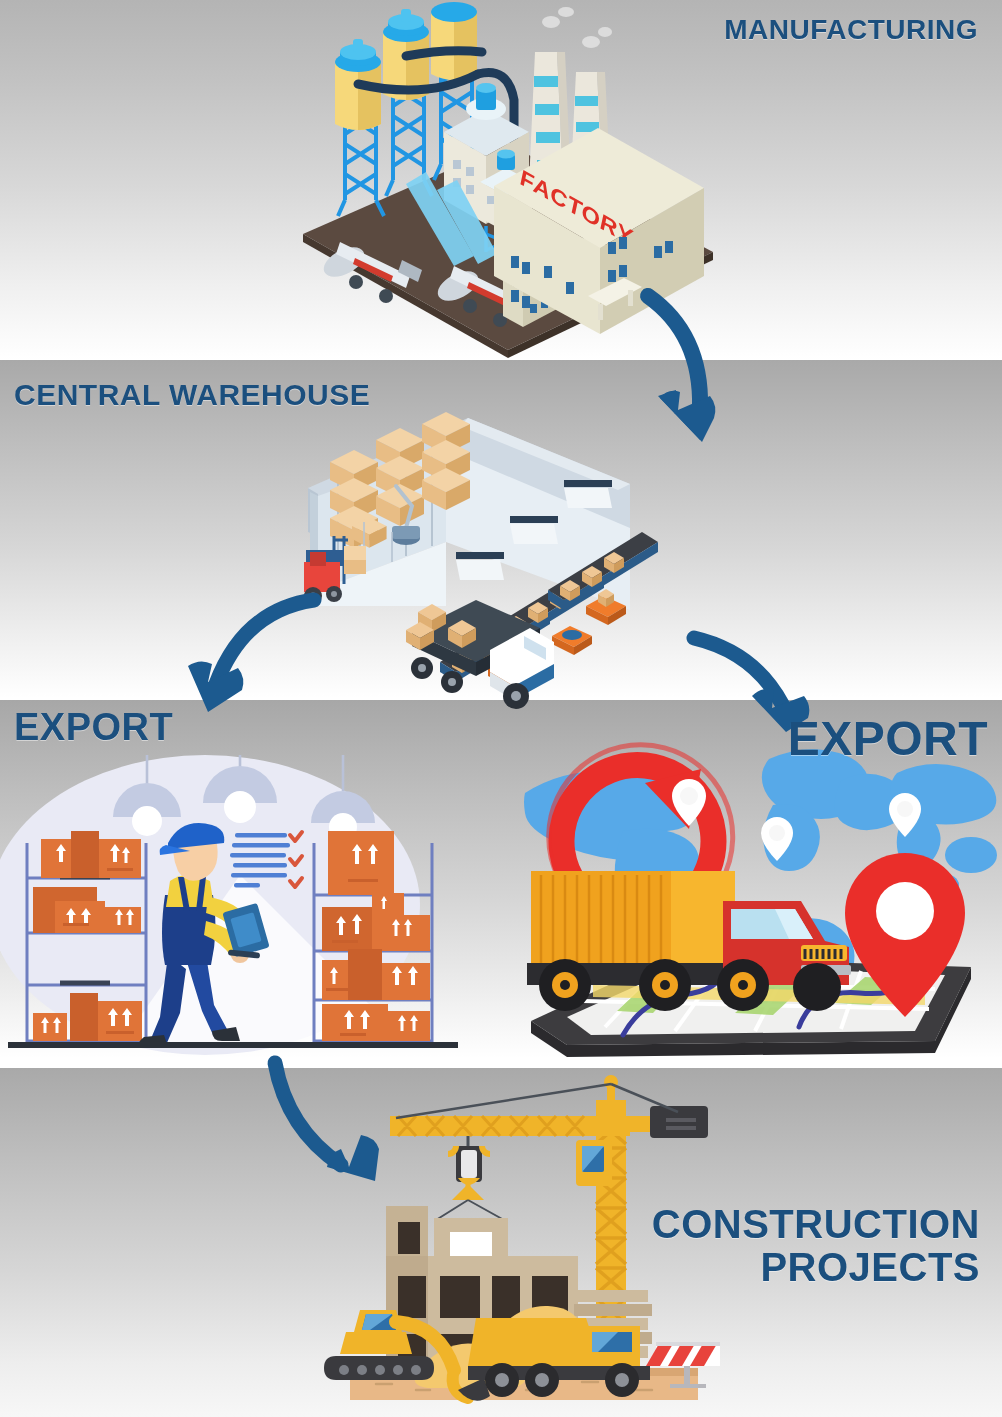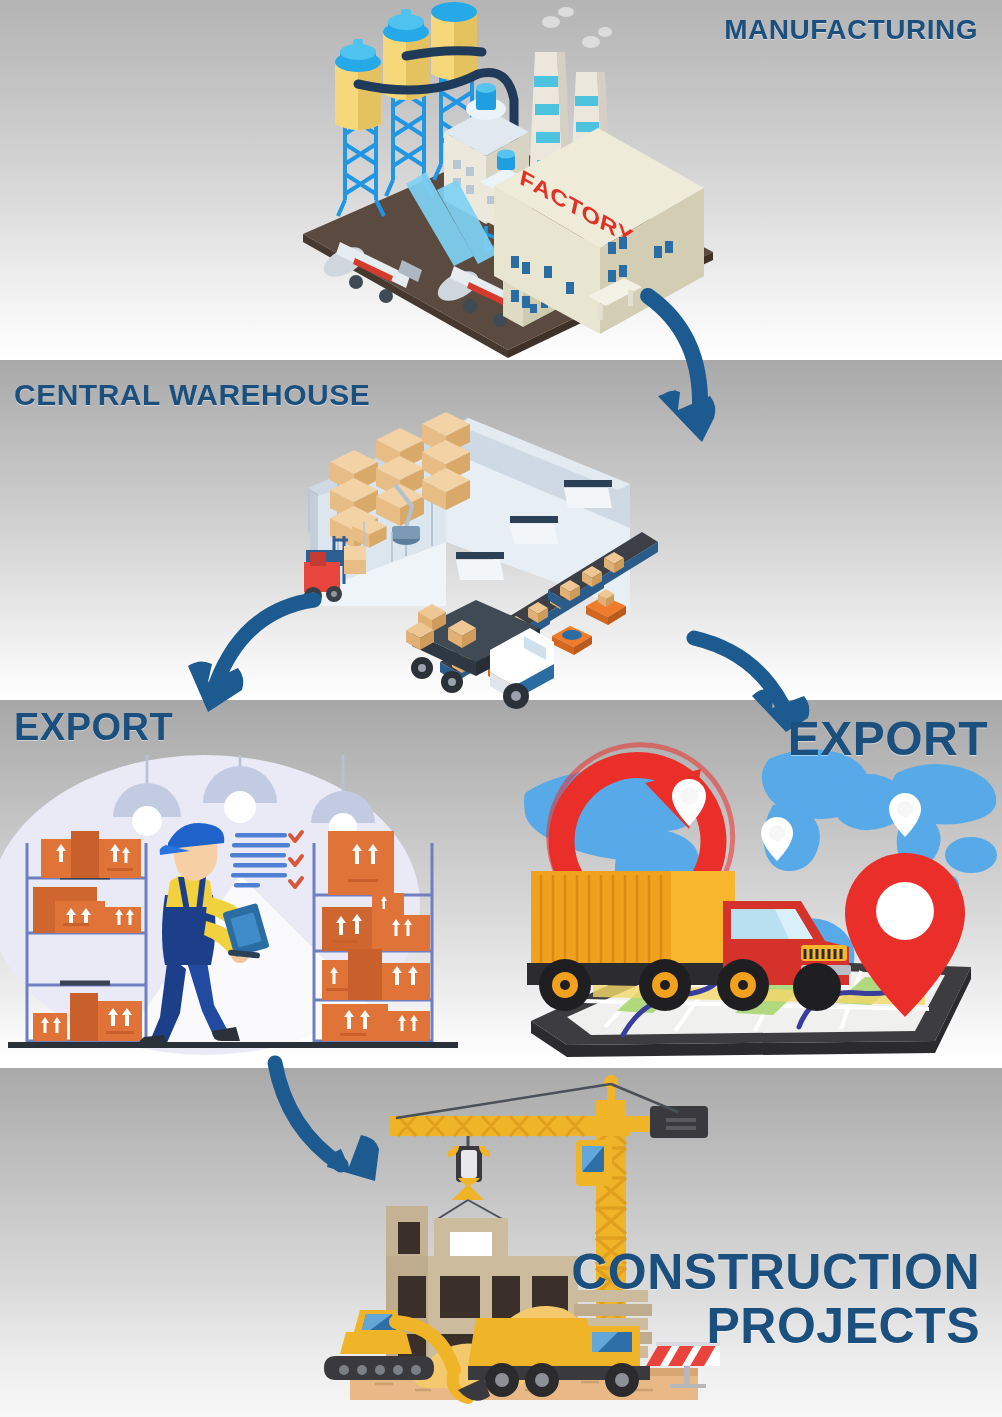--- a/index.html
+++ b/index.html
@@ -21,21 +21,21 @@
   
   .title {
     position:absolute; color:#1b4f7e; font-weight:bold;
     letter-spacing:0.5px; line-height:1.08; white-space:pre-line;
     text-shadow:0 1px 0 rgba(255,255,255,.45);
   }
   .t-manu  { top:15px;  right:24px; font-size:28px; }
   .t-ware  { top:379px; left:14px;  font-size:30px; }
   .t-store { top:707px; left:14px;  font-size:38px; }
   .t-exp   { top:713px; right:14px; font-size:48px; }
-  .t-const { top:1203px;right:22px; font-size:50px; text-align:right;margin-top:42px; }
+  .t-const { top:1203px;right:22px; font-size:40px; text-align:right; }
 
   svg { display:block; overflow:visible; }
   .scene { position:absolute; }
 </style>
 </head>
 <body>
 
 <div id="stage">
 
   <div class="band band-1"></div>

